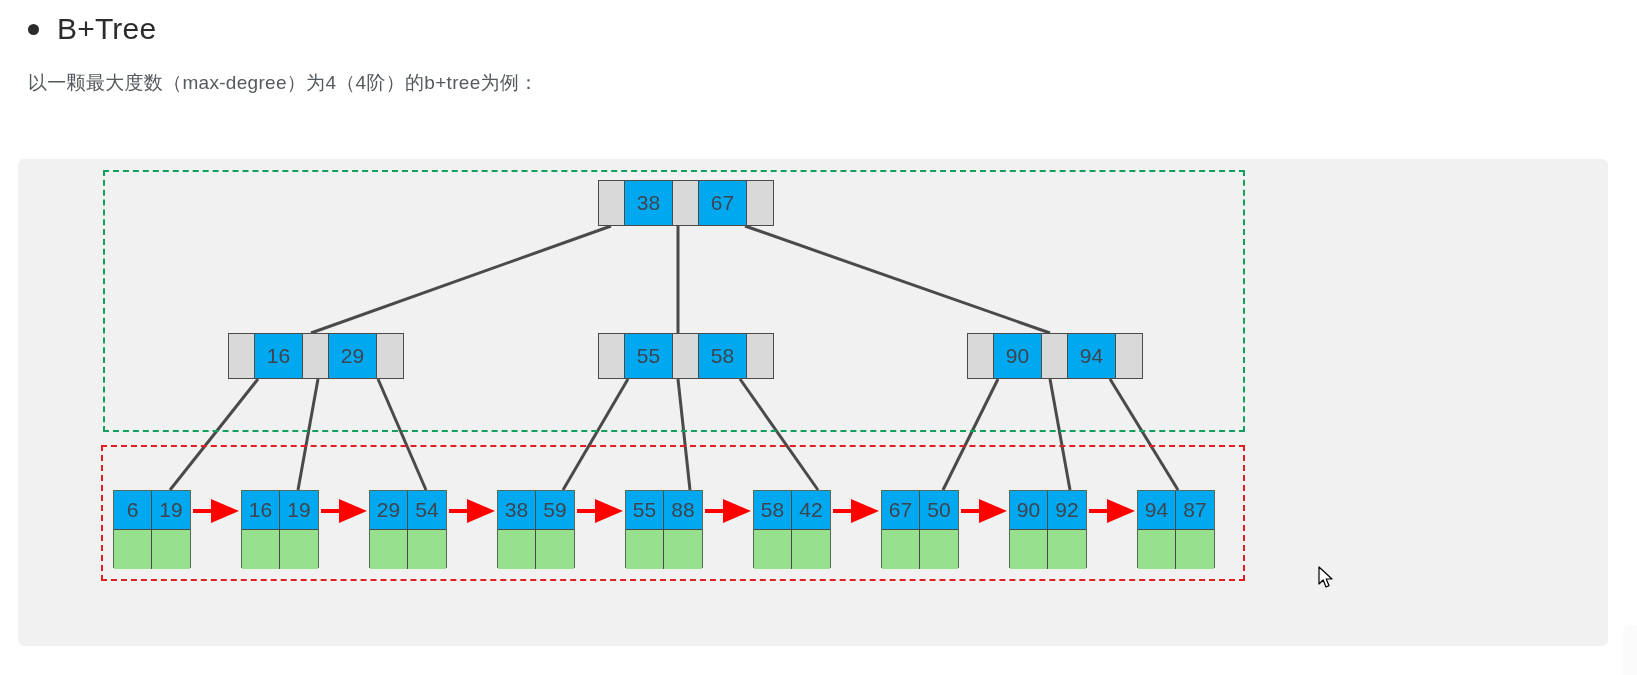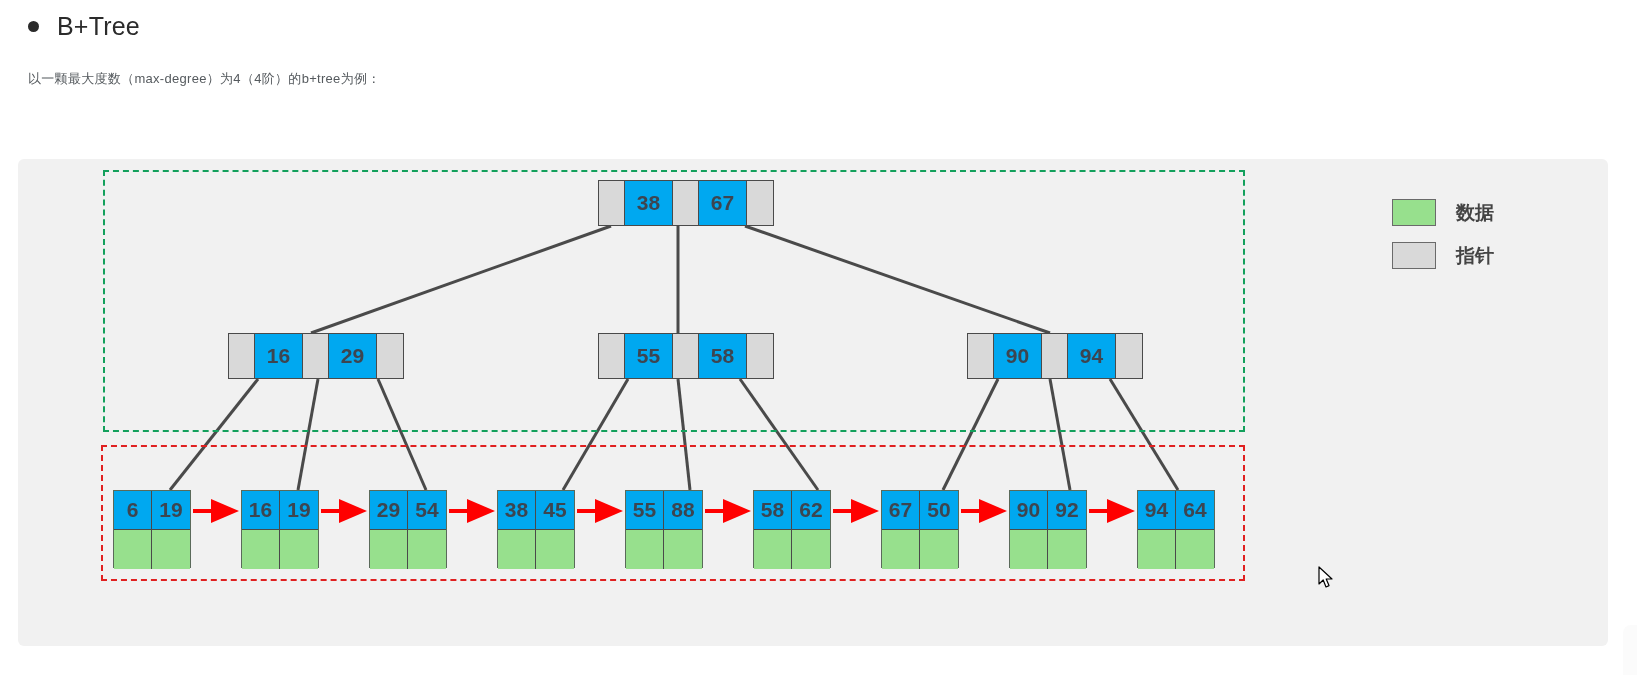--- a/index.html
+++ b/index.html
@@ -24,30 +24,30 @@
     align-items: center;
     gap: 18px;
   }
   #bullet-dot {
     width: 11px;
     height: 11px;
     border-radius: 50%;
     background: #2b2b2b;
   }
   #heading-text {
-    font-size: 25px;
+    font-size: 30px;
     color: #2b2b2b;
     letter-spacing: .2px;
     text-align: center;
   }
   #subtitle-text {
     position: absolute;
     left: 28px;
     top: 70px;
-    font-size: 13px;
+    font-size: 19px;
     color: #555a5e;
     letter-spacing: .3px;
     text-align: center;
   }
 
   
   #figure-container {
     position: absolute;
     left: 18px;
     top: 159px;
@@ -57,21 +57,20 @@
     border-radius: 6px;
   }
   #figure-container { height: 287px; }
 
   #figure-canvas {
     position: absolute;
     left: 0;
     top: 0;
     width: 1590px;
     height: 404px;
-    font-weight: bold;
   }
 
   
   #edges-svg {
     position: absolute;
     left: 0;
     top: 0;
     width: 1590px;
     height: 487px;
     pointer-events: none;
@@ -323,21 +322,21 @@
       </div>
       <div class="leaf-data">
         <div class="leaf-data-cell"></div>
         <div class="leaf-data-cell"></div>
       </div>
     </div>
 
     <div class="leaf-node" style="left:479px; top:331px;">
       <div class="leaf-keys">
         <div class="leaf-key-cell">38</div>
-        <div class="leaf-key-cell">45</div>
+        <div class="leaf-key-cell">59</div>
       </div>
       <div class="leaf-data">
         <div class="leaf-data-cell"></div>
         <div class="leaf-data-cell"></div>
       </div>
     </div>
 
     <div class="leaf-node" style="left:607px; top:331px;">
       <div class="leaf-keys">
         <div class="leaf-key-cell">55</div>
@@ -345,21 +344,21 @@
       </div>
       <div class="leaf-data">
         <div class="leaf-data-cell"></div>
         <div class="leaf-data-cell"></div>
       </div>
     </div>
 
     <div class="leaf-node" style="left:735px; top:331px;">
       <div class="leaf-keys">
         <div class="leaf-key-cell">58</div>
-        <div class="leaf-key-cell">62</div>
+        <div class="leaf-key-cell">42</div>
       </div>
       <div class="leaf-data">
         <div class="leaf-data-cell"></div>
         <div class="leaf-data-cell"></div>
       </div>
     </div>
 
     <div class="leaf-node" style="left:863px; top:331px;">
       <div class="leaf-keys">
         <div class="leaf-key-cell">67</div>
@@ -378,38 +377,28 @@
       </div>
       <div class="leaf-data">
         <div class="leaf-data-cell"></div>
         <div class="leaf-data-cell"></div>
       </div>
     </div>
 
     <div class="leaf-node" style="left:1119px; top:331px;">
       <div class="leaf-keys">
         <div class="leaf-key-cell">94</div>
-        <div class="leaf-key-cell">64</div>
-      </div>
-      <div class="leaf-data">
-        <div class="leaf-data-cell"></div>
-        <div class="leaf-data-cell"></div>
-      </div>
-    </div>
-
-    <div id="legend">
-      <div class="legend-row">
-        <div class="legend-swatch data"></div>
-        <div class="legend-label">数据</div>
-      </div>
-      <div class="legend-row">
-        <div class="legend-swatch pointer"></div>
-        <div class="legend-label">指针</div>
-      </div>
-    </div>
+        <div class="leaf-key-cell">87</div>
+      </div>
+      <div class="leaf-data">
+        <div class="leaf-data-cell"></div>
+        <div class="leaf-data-cell"></div>
+      </div>
+    </div>
+
 
   </div>
 </div>
 
 <svg id="mouse-cursor" viewBox="0 0 18 24">
   <polygon points="1,1 1,18 5.2,14 8,21 11,19.6 8.2,13 14,13" fill="#ffffff" stroke="#000000" stroke-width="1.2" stroke-linejoin="round"></polygon>
 </svg>
 
 <div id="scroll-hint"></div>
 

